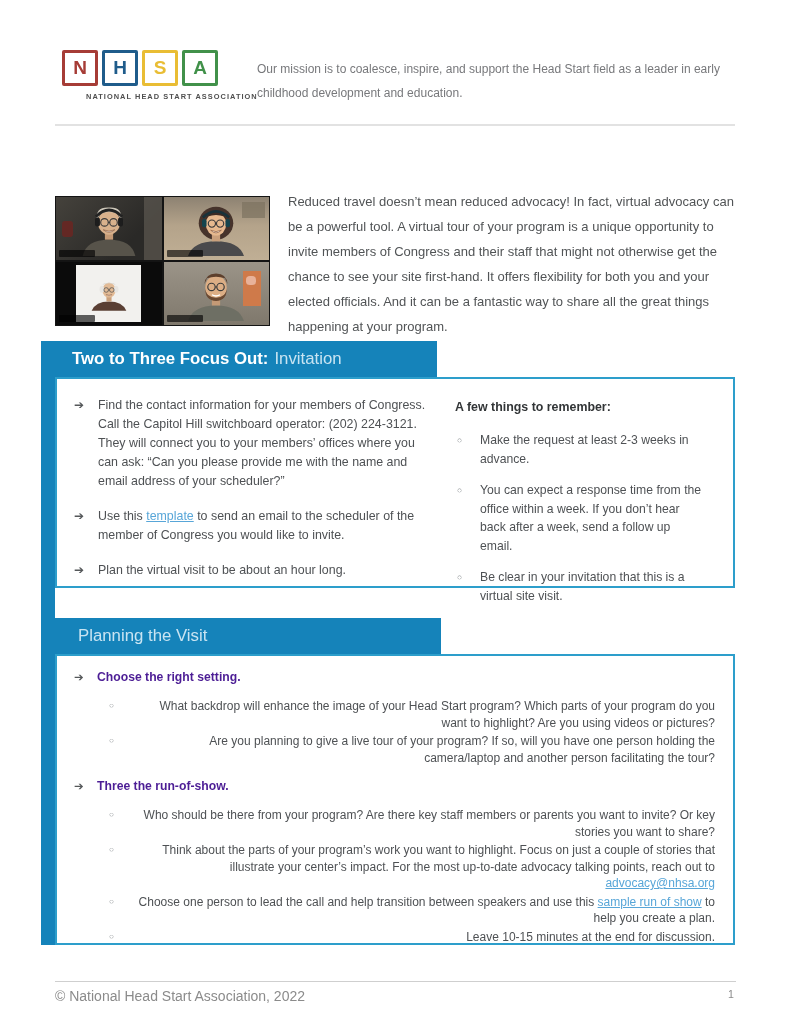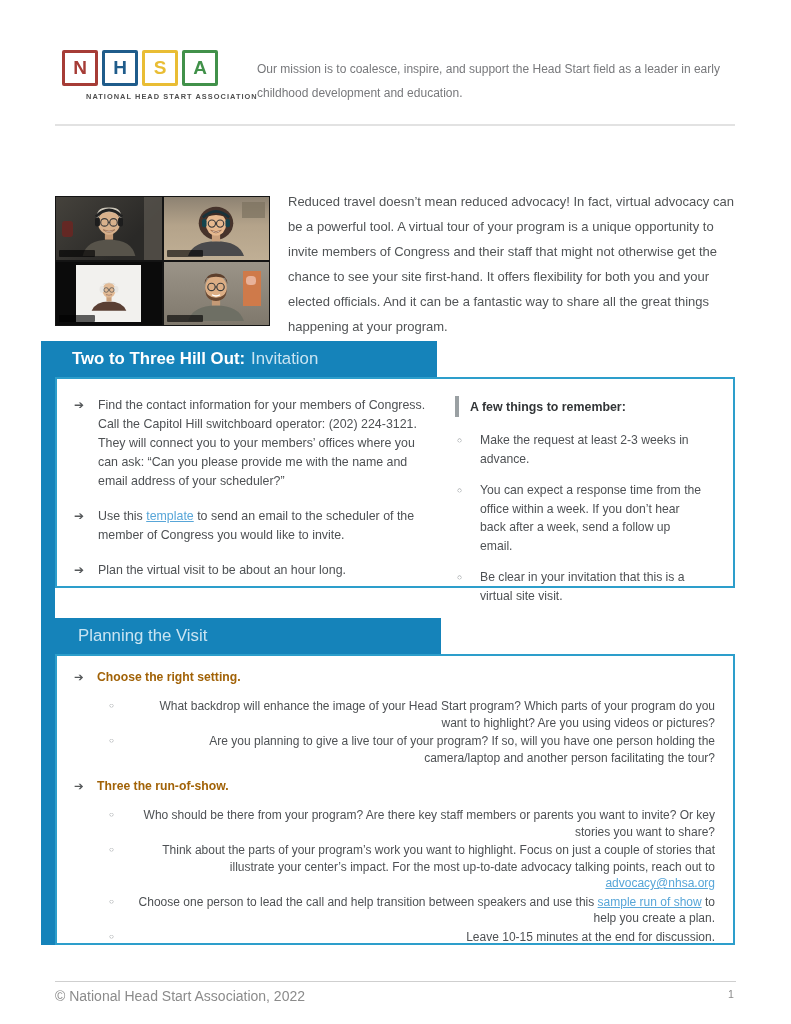--- a/index.html
+++ b/index.html
@@ -55,31 +55,31 @@
   .box1{top:377px;height:211px;display:flex;}
   .box2{top:654px;height:291px;padding:13px 12px 0 17px;}
 
   .col-left{width:398px;padding:17px 0 0 17px;box-sizing:border-box;}
   .col-right{width:255px;padding-top:17px;}
 
   .ab-item{display:flex;margin-bottom:16px;}
   .ab-arrow{width:24px;flex:none;font-size:12px;font-weight:bold;color:#55585a;line-height:19px;}
   .ab-text{width:332px;font-size:12.4px;line-height:19px;color:#4e5154;}
 
-  .sb-title-row{display:flex;align-items:stretch;}
+  .sb-title-row{display:flex;align-items:stretch;flex-direction:column;}
   .sb-bar{width:4px;background:#9aa0a3;margin-right:11px;flex:none;}
   .sb-title{font-size:12.4px;font-weight:bold;color:#323537;line-height:19px;padding-top:2px;}
   .cb-list{margin-top:14px;}
   .cb-item{display:flex;margin-bottom:13px;}
   .cb-dot{width:23px;flex:none;font-size:8.5px;color:#8d9295;line-height:18.5px;padding-left:2px;}
   .cb-text{flex:1;font-size:12.2px;line-height:18.5px;color:#4e5154;padding-right:6px;}
 
   .g-title-row{display:flex;margin-bottom:12px;}
   .g-arrow{width:23px;flex:none;font-size:11.5px;font-weight:bold;color:#55585a;line-height:17px;}
-  .g-title{font-size:12.2px;font-weight:bold;color:#a16207;line-height:17px;}
+  .g-title{font-size:12.2px;font-weight:bold;color:#4c1d95;line-height:17px;}
   .g-sub{margin-left:33px;margin-bottom:12px;}
   .g-sub .cb-item{margin-bottom:2px;}
   .g-sub .cb-dot{width:23px;font-size:8px;line-height:16.5px;}
   .g-sub .cb-text{font-size:12px;line-height:16.5px;color:#4e5154;text-align:right;}
 
   a.doc-link{color:#58a6d8;text-decoration:underline;cursor:pointer;}
 
   
   .footer-rule{position:absolute;left:55px;top:981px;width:681px;height:1px;background:#cfcfcf;}
   .footer-copy{position:absolute;left:55px;top:988px;font-size:14px;color:#8b8b8b;}
@@ -181,21 +181,21 @@
       </svg>
       <div class="vc-nametag"></div>
     </div>
   </div>
 
   <div class="intro-text">Reduced travel doesn’t mean reduced advocacy! In fact, virtual advocacy can be a powerful tool. A virtual tour of your program is a unique opportunity to invite members of Congress and their staff that might not otherwise get the chance to see your site first-hand. It offers flexibility for both you and your elected officials. And it can be a fantastic way to share all the great things happening at your program.</div>
 
   <div class="left-strip"></div>
 
   <div class="banner banner1">
-    <span class="bold-part">Two to Three Hill Out:</span>
+    <span class="bold-part">Two to Three Focus Out:</span>
     <span class="reg-part">Invitation</span>
   </div>
 
   <div class="box box1">
     <div class="col-left">
       <div class="ab-item">
         <span class="ab-arrow">➔</span>
         <span class="ab-text">Find the contact information for your members of Congress. Call the Capitol Hill switchboard operator: (202) 224-3121. They will connect you to your members’ offices where you can ask: “Can you please provide me with the name and email address of your scheduler?”</span>
       </div>
       <div class="ab-item">

